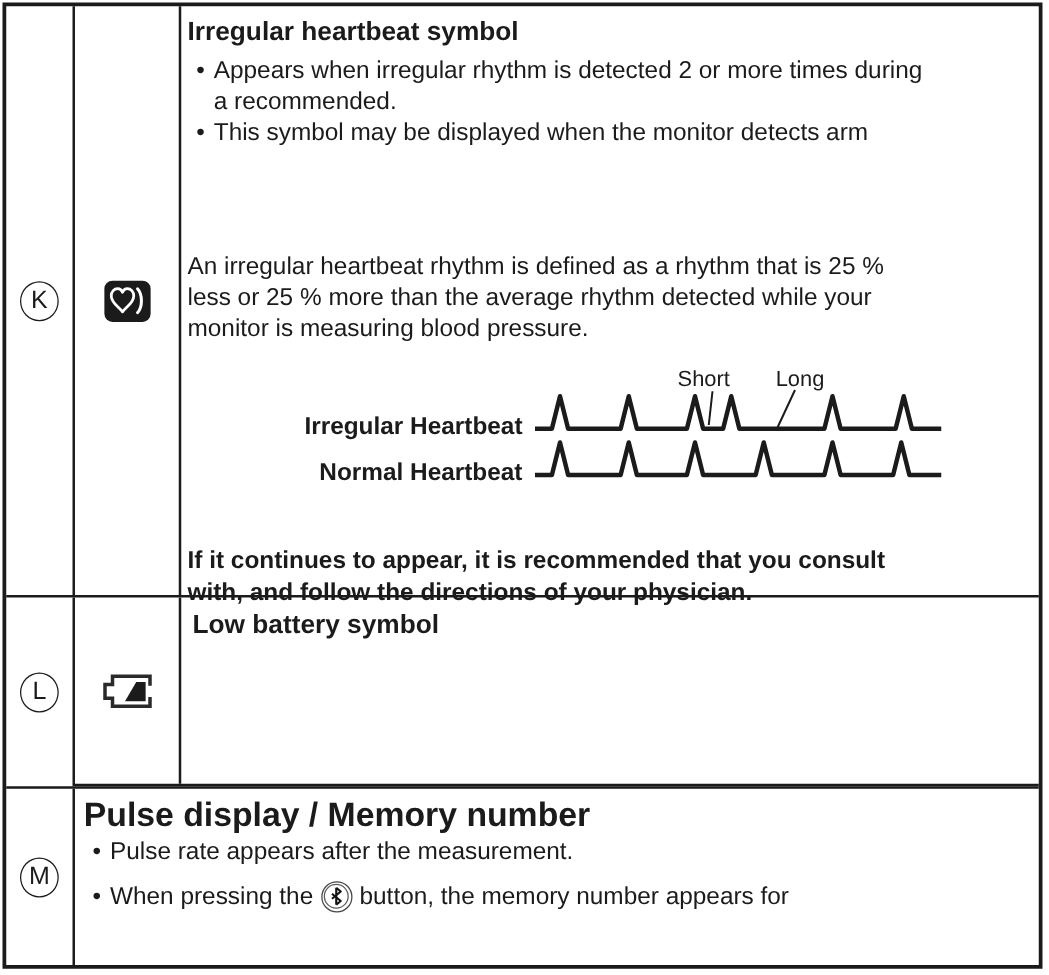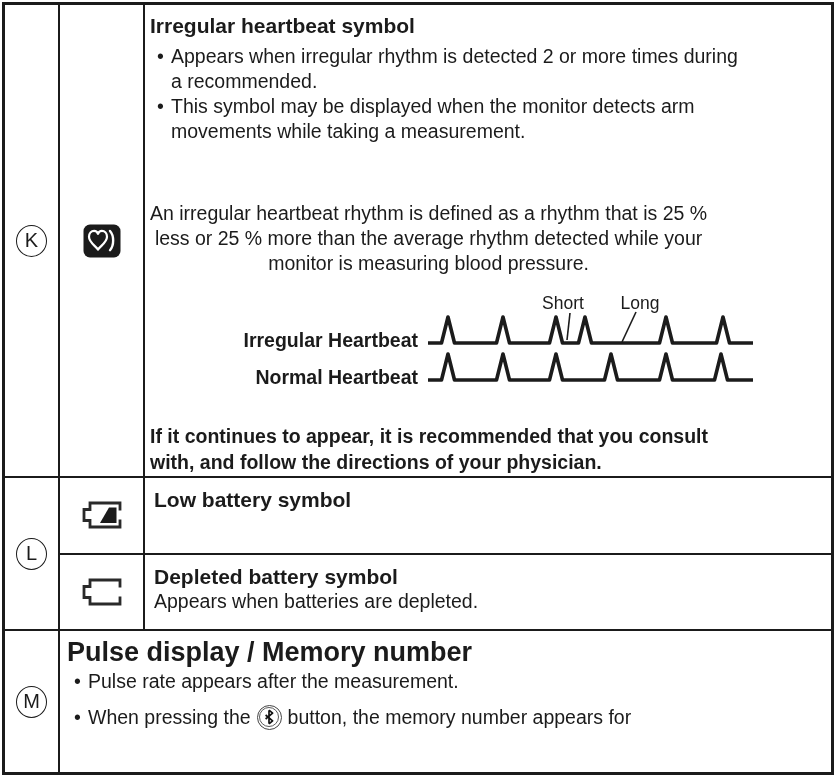--- a/index.html
+++ b/index.html
@@ -32,22 +32,22 @@
   }
   .content-cell{flex:1;position:relative;font-size:19.5px;box-sizing:border-box;}
 
   
   .k-top{position:absolute;top:8px;left:5px;right:4px;}
   .k-title{font-size:21px;font-weight:bold;line-height:26px;margin-bottom:5px;}
   .bullet-item{display:flex;margin-left:7px;}
   .bdot{width:14px;flex:none;line-height:25px;}
   .blines div{line-height:25px;}
   .k-para{position:absolute;top:196px;left:5px;line-height:25px;}
-  .k-para div{line-height:25px;text-align:center;}
-  .k-note{position:absolute;top:418px;left:5px;font-weight:bold;}
+  .k-para div{line-height:25px;}
+  .k-note{position:absolute;top:430px;left:5px;font-weight:bold;}
   .k-note div{line-height:26px;}
   .k-diagram{position:absolute;top:282px;left:46px;}
 
   
   .heart-badge{display:block;}
 
   
   .l-right{flex:1;display:flex;flex-direction:column;box-sizing:border-box;}
   .l-sub{flex:1;display:flex;box-sizing:border-box;}
   .l-sub-top{border-bottom:2px solid #1b1b1b;}
@@ -101,21 +101,20 @@
           <span class="blines">
             <div>Appears when irregular rhythm is detected 2 or more times during</div>
             <div>a recommended.</div>
           </span>
         </div>
 
         <div class="bullet-item">
           <span class="bdot">•</span>
           <span class="blines">
             <div>This symbol may be displayed when the monitor detects arm</div>
-            <div>movements while taking a measurement.</div>
           </span>
         </div>
       </div>
 
       <div class="k-para">
         <div>An irregular heartbeat rhythm is defined as a rhythm that is 25 %</div>
         <div>less or 25 % more than the average rhythm detected while your</div>
         <div>monitor is measuring blood pressure.</div>
       </div>
 
@@ -153,31 +152,20 @@
           <svg width="42" height="30" viewBox="0 0 42 30">
             <path d="M39,10.5 L39,3 L9,3 L9,9.5 L3,9.5 L3,20.5 L9,20.5 L9,27 L39,27 L39,19.5" fill="none" stroke="#2a2a2a" stroke-width="2.8" stroke-linejoin="miter"></path>
             <polygon points="19,23 28,7.5 35.5,7.5 35.5,23" fill="#1b1b1b"></polygon>
           </svg>
         </div>
         <div class="l-text">
           <div class="l-title">Low battery symbol</div>
         </div>
       </div>
 
-      <div class="l-sub">
-        <div class="symbol-cell">
-          <svg width="42" height="30" viewBox="0 0 42 30">
-            <path d="M39,10.5 L39,3 L9,3 L9,9.5 L3,9.5 L3,20.5 L9,20.5 L9,27 L39,27 L39,19.5" fill="none" stroke="#2a2a2a" stroke-width="2.8" stroke-linejoin="miter"></path>
-          </svg>
-        </div>
-        <div class="l-text">
-          <div class="l-title">Depleted battery symbol</div>
-          <div class="l-desc">Appears when batteries are depleted.</div>
-        </div>
-      </div>
 
     </div>
   </div>
 
   <div class="row row-m">
     <div class="letter-cell">
       <div class="letter-circle">
         <span>M</span>
       </div>
     </div>

